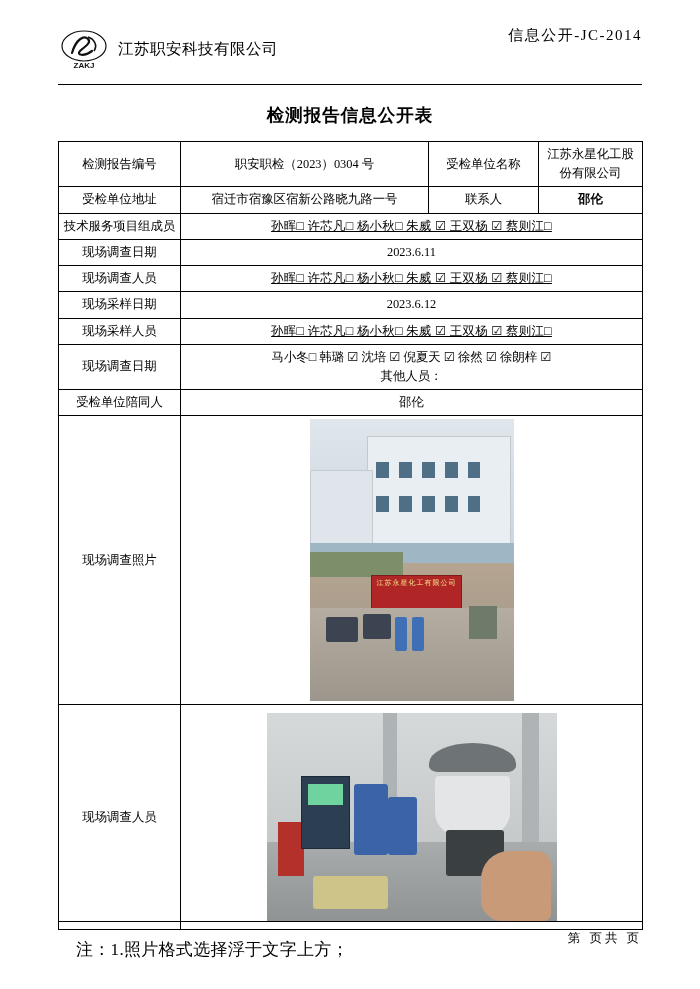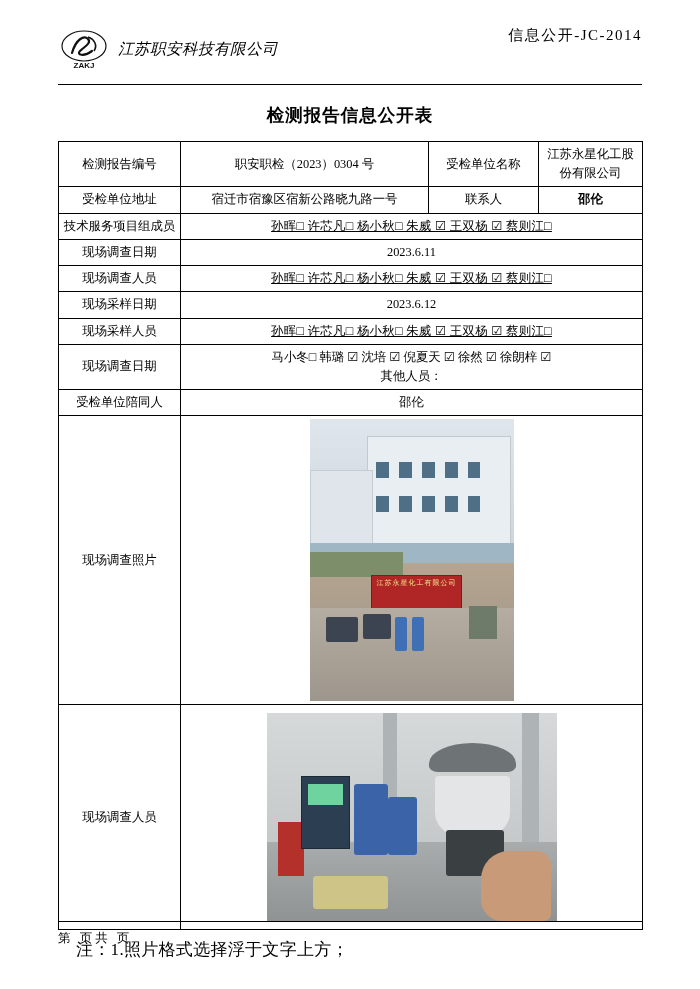--- a/index.html
+++ b/index.html
@@ -41,21 +41,20 @@
     height: 40px;
     position: relative;
     font-weight: bold;
   }
   .logo-mark svg { display: block; }
   .company-name {
     font-size: 15.5px;
     letter-spacing: 0.5px;
     font-family: "Liberation Serif", serif;
     white-space: nowrap;
-    font-style: italic;
   }
   .doc-code {
     position: absolute;
     right: 0;
     top: 26px;
     font-size: 15px;
     letter-spacing: 1.5px;
     font-family: "Liberation Serif", serif;
   }
   .header-rule {
@@ -170,21 +169,21 @@
     position: absolute;
     left: 58px;
     right: 58px;
     bottom: 42px;
   }
   .footer-rule {
     border-top: 1.2px solid #000;
     margin-bottom: 8px;
   }
   .footer-text {
-    text-align: left;
+    text-align: right;
     font-size: 12.5px;
     letter-spacing: 3px;
   }
 </style>
 </head>
 <body>
 
 <div class="page">
 
   <div class="header">

